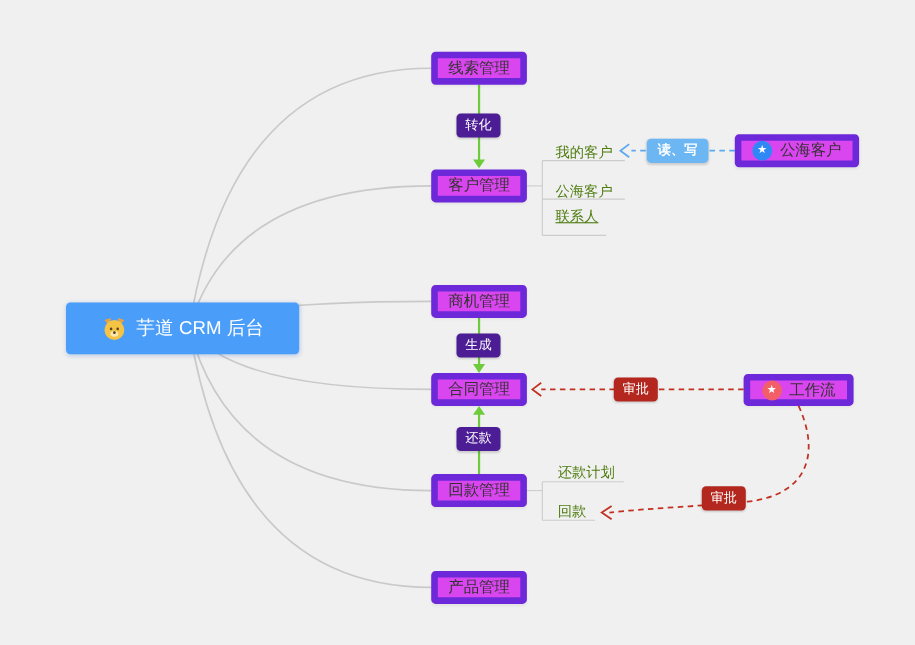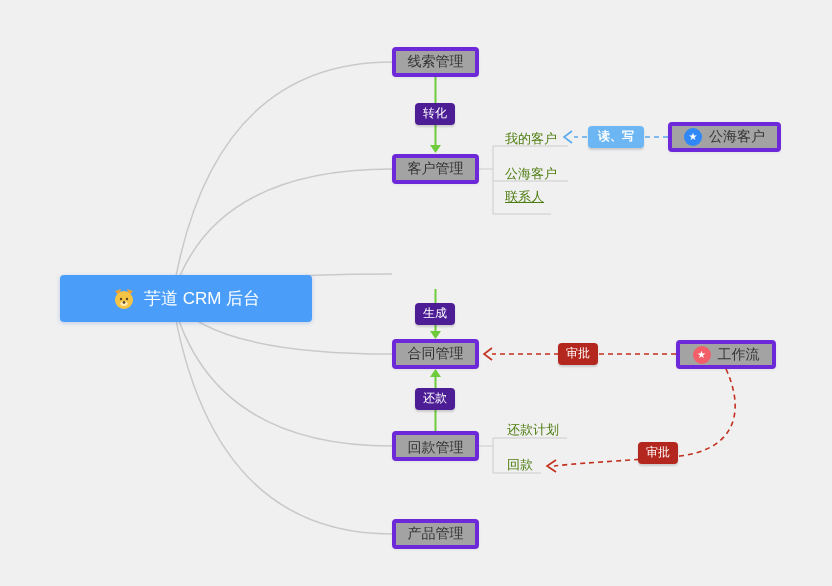--- a/index.html
+++ b/index.html
@@ -15,32 +15,32 @@
     overflow:hidden;
   }
   .connector-layer{
     position:absolute;left:0;top:0;width:832px;height:586px;
     pointer-events:none;
   }
   
   .node{
     position:absolute;
     display:flex;align-items:center;justify-content:center;
-    background:#a3a3a3;
-    border:4px solid #6d28d9;
+    background:#d946ef;
+    border:6px solid #6d28d9;
     border-radius:4px;
     box-shadow:0 1px 3px rgba(0,0,0,0.06);
     font-size:14px;color:#333;
     box-sizing:border-box;
     white-space:nowrap;
     cursor:pointer;
   }
   .root-node{
     position:absolute;
-    left:60px;top:275px;width:252px;height:47px;
+    left:60px;top:275px;width:212px;height:47px;
     background:#4a9efa;
     border-radius:4px;
     display:flex;align-items:center;justify-content:center;
     gap:8px;
     color:#ffffff;font-size:17px;font-weight:500;
     box-shadow:0 1px 4px rgba(30,100,200,0.25);
     cursor:pointer;
     white-space:nowrap;
   }
   .node-clue       {left:392px;top:47px; width:87px;height:30px;}
@@ -152,20 +152,23 @@
     </span>
     <span>芋道 CRM 后台</span>
   </div>
 
   <div class="node node-clue">
     <span>线索管理</span>
   </div>
   <div class="node node-customer">
     <span>客户管理</span>
   </div>
+  <div class="node node-business">
+    <span>商机管理</span>
+  </div>
   <div class="node node-contract">
     <span>合同管理</span>
   </div>
   <div class="node node-receivable">
     <span>回款管理</span>
   </div>
   <div class="node node-product">
     <span>产品管理</span>
   </div>
 

